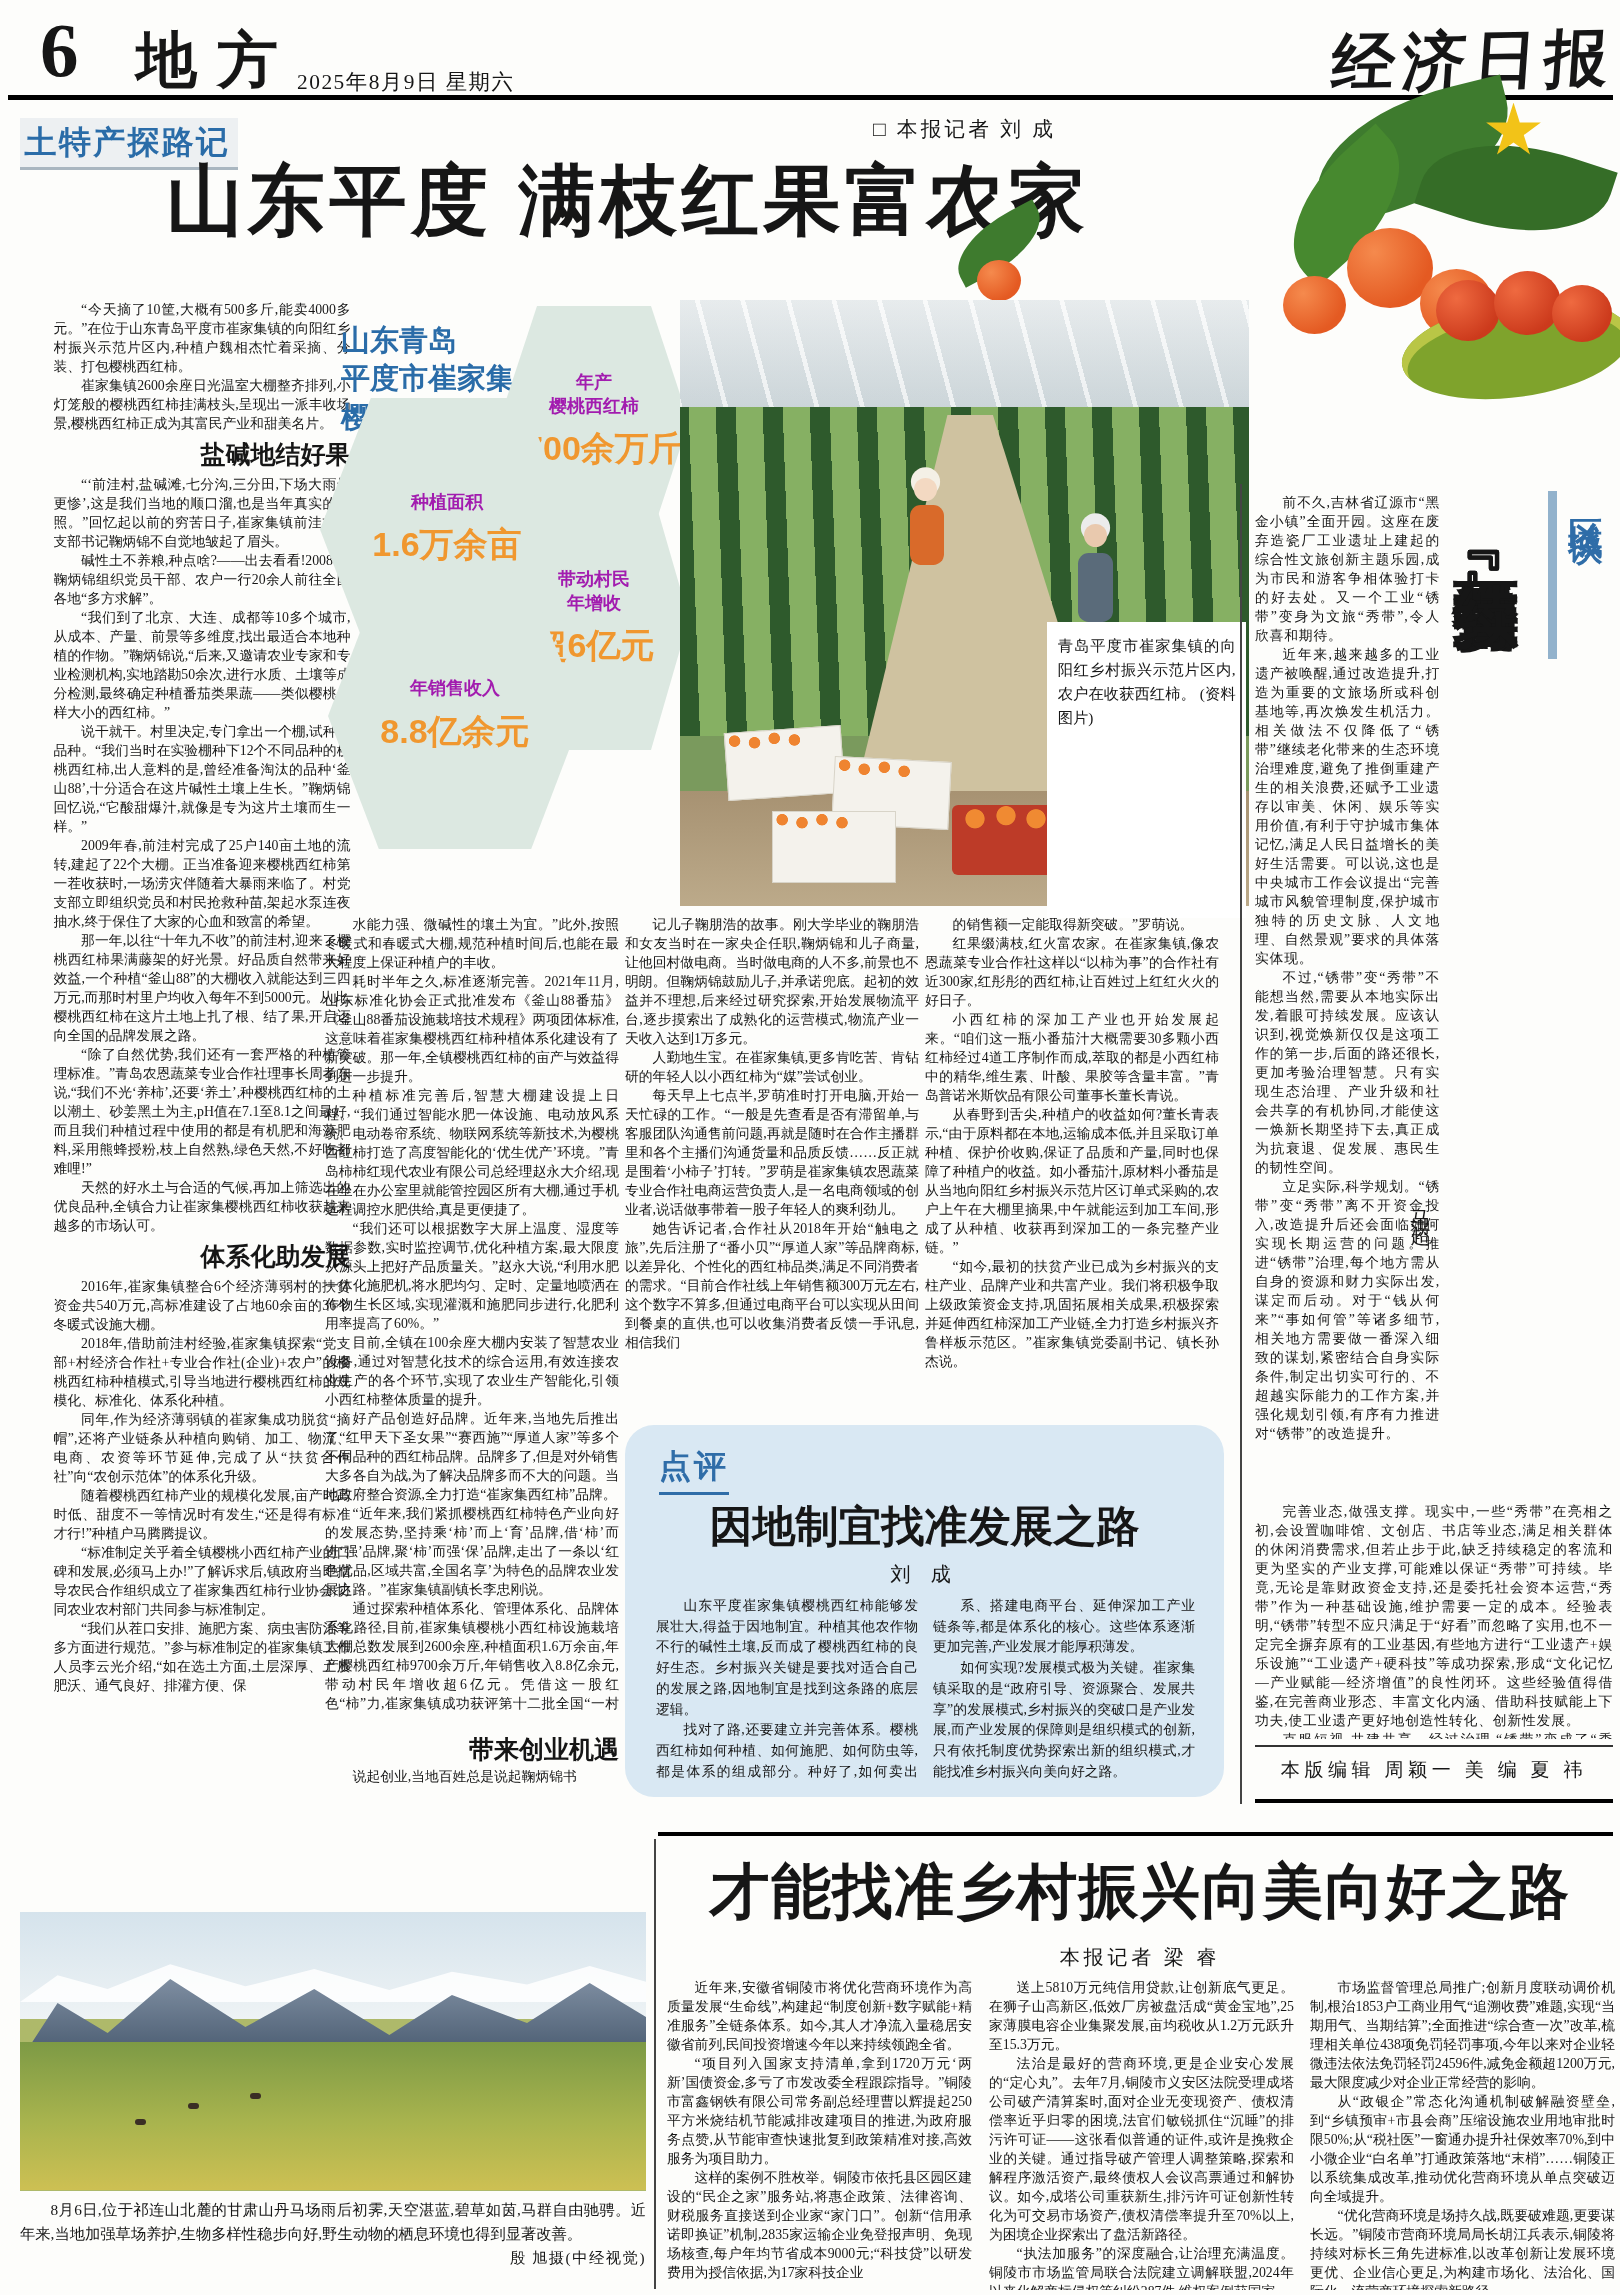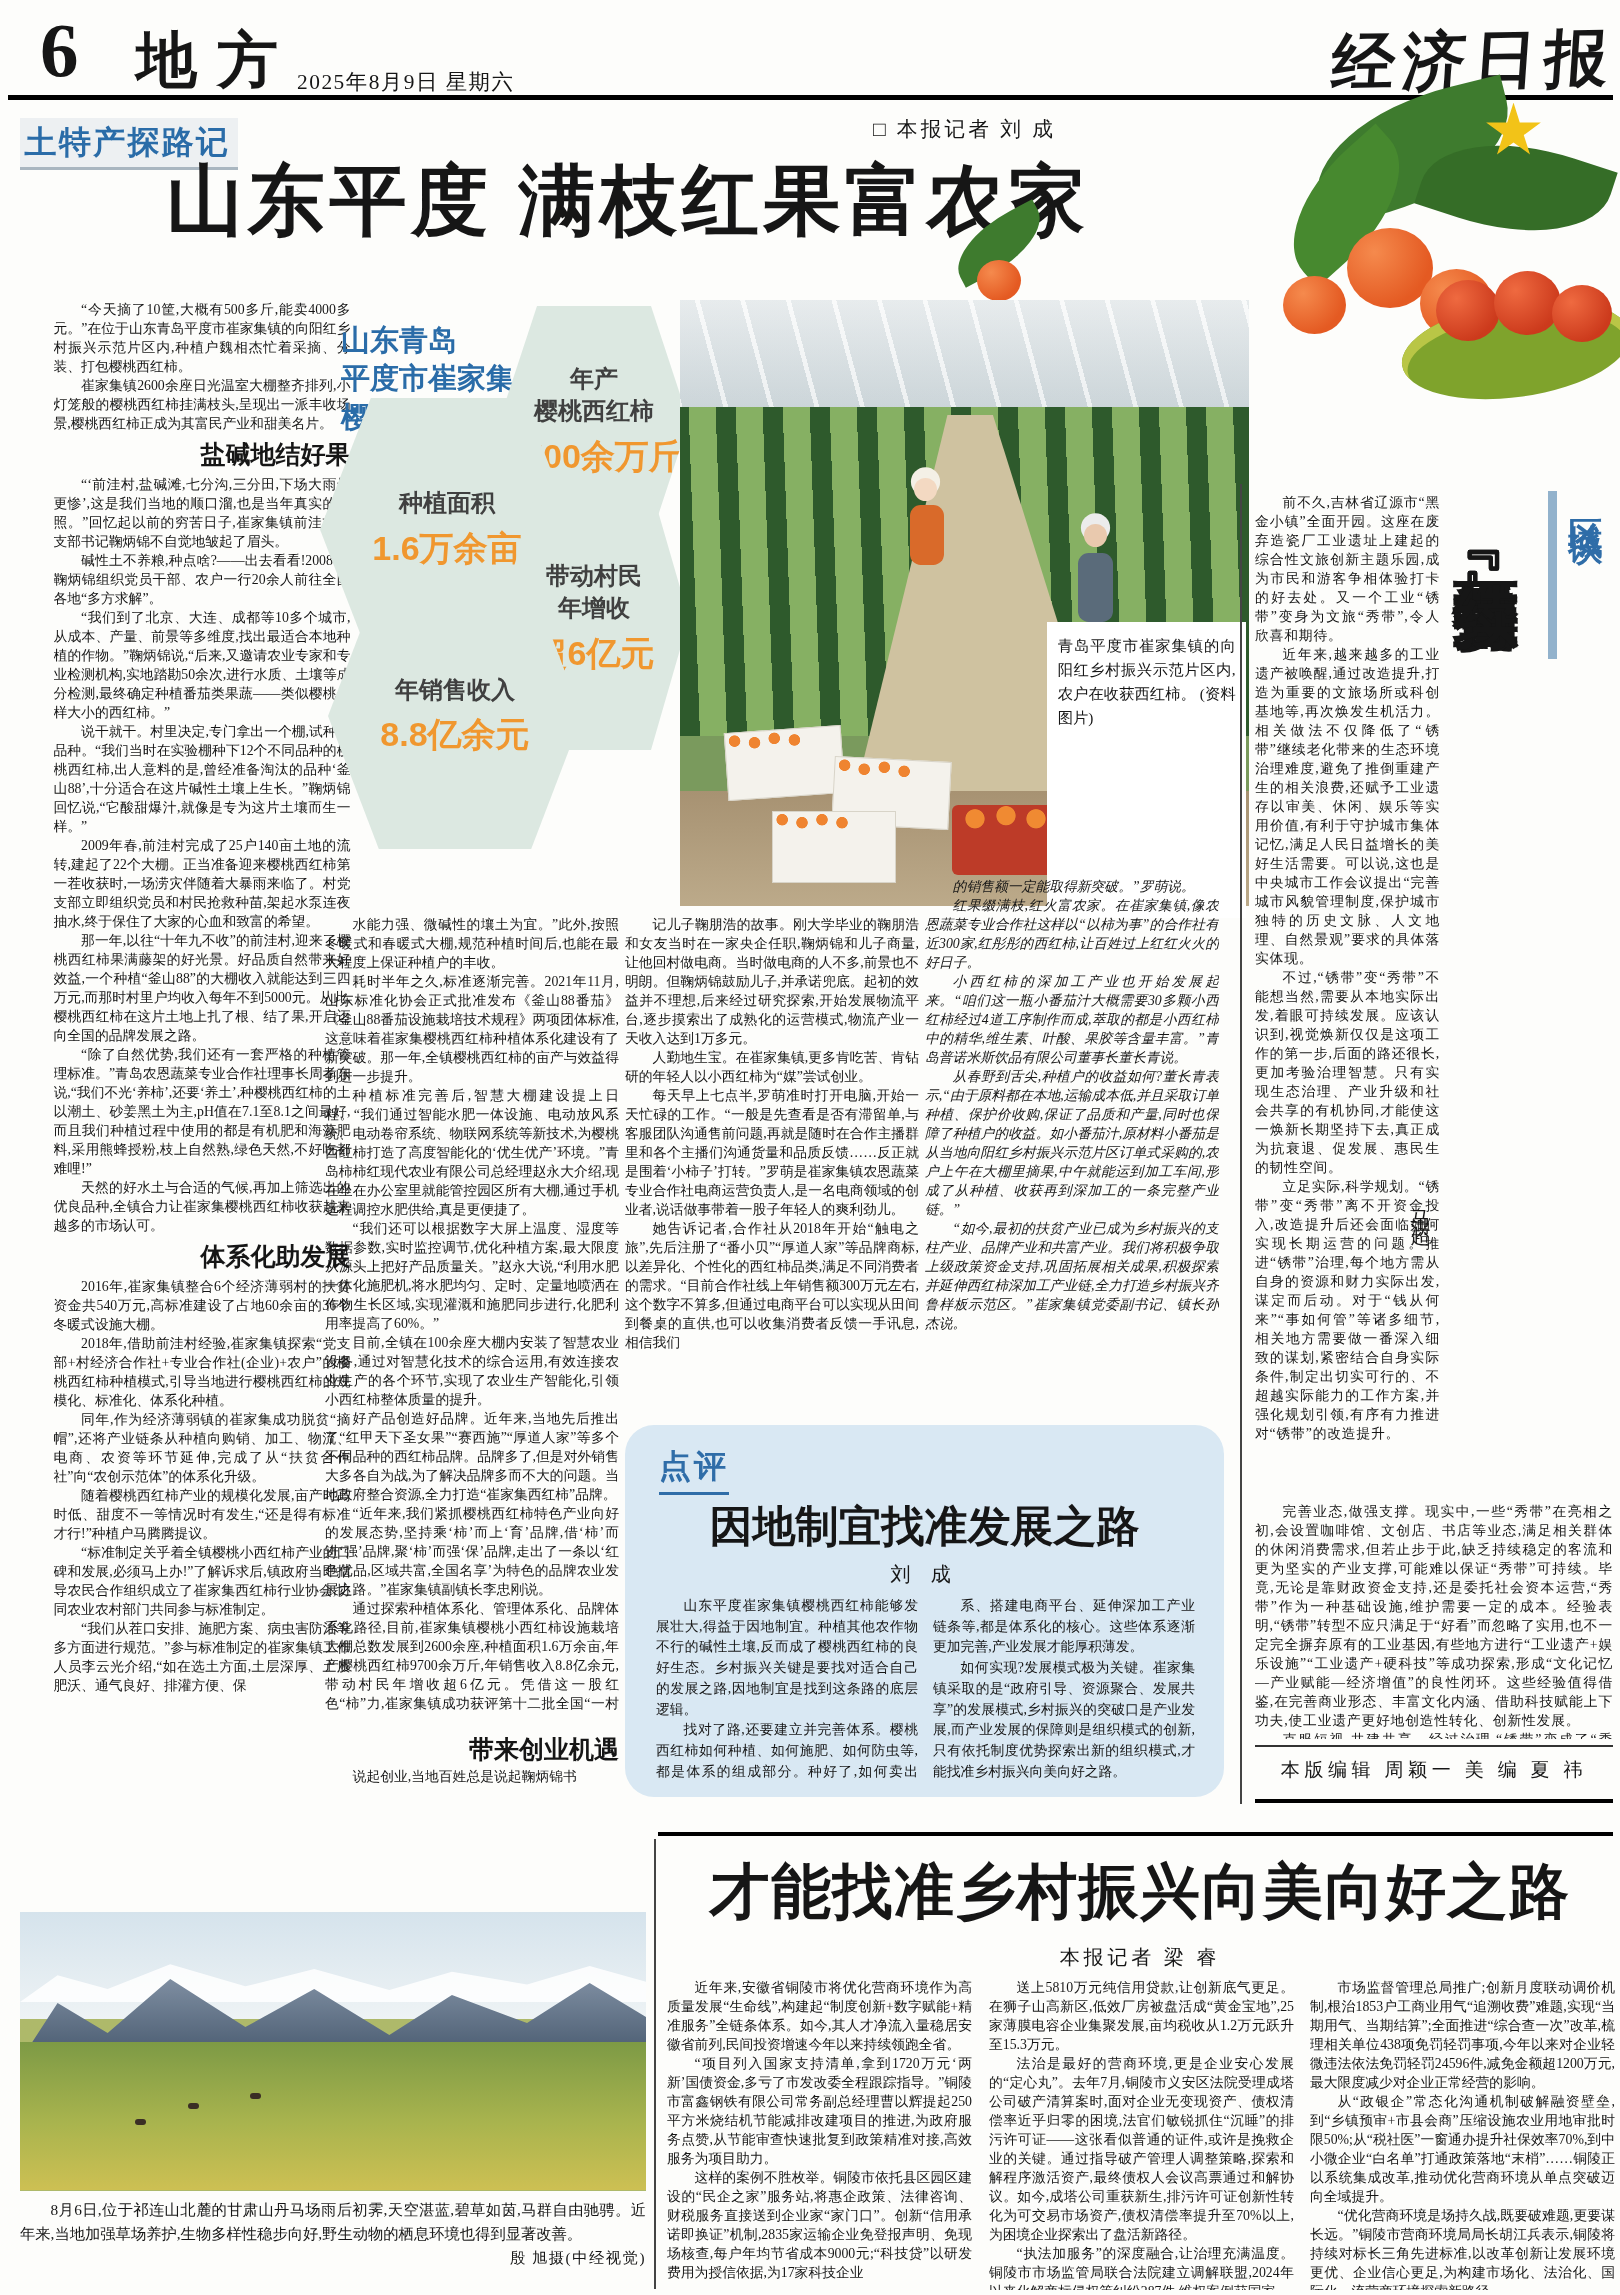--- a/index.html
+++ b/index.html
@@ -23,21 +23,21 @@
   
   .col{position:absolute;overflow:hidden;font-size:13.8px;line-height:19px;text-align:justify;}
   .col p{margin:0;text-indent:2em;}
   .sh{font-size:25px;font-weight:bold;text-align:right;text-indent:0 !important;
       margin:12.2px 0 10.7px 0 !important;font-family:"Liberation Sans","DejaVu Sans",sans-serif;}
   
   .info-intro{left:341px;top:321px;width:321px;font-size:29px;font-weight:bold;color:#2a6ca8;
               line-height:1.32;white-space:pre-line;font-family:"Liberation Sans","DejaVu Sans",sans-serif;}
   .hex{position:absolute;background:#dce8e1;clip-path:polygon(20% 0%,80% 0%,100% 50%,80% 100%,20% 100%,0% 50%);
        display:flex;flex-direction:column;align-items:center;justify-content:center;text-align:center;}
-  .hex-label{color:#404040;font-size:24px;font-weight:bold;white-space:pre-line;line-height:1.3;
+  .hex-label{color:#a21caf;font-size:18px;font-weight:bold;white-space:pre-line;line-height:1.3;
              font-family:"Liberation Sans","DejaVu Sans",sans-serif;}
   .hex-value{color:#f0972f;font-size:34px;font-weight:900;margin-top:7.7px;
              font-family:"Liberation Sans","DejaVu Sans",sans-serif;}
   .hex1{left:499px;top:306px;width:190px;height:231px;}
   .hex2{left:320px;top:398px;width:254px;height:263px;}
   .hex3{left:499px;top:487px;width:190px;height:263px;}
   .hex4{left:328px;top:583px;width:254px;height:266px;}
   
   .photo-main{left:680px;top:300px;width:569px;height:606px;overflow:hidden;background:#7a9a5d;}
   .gh-roof{position:absolute;left:0;top:0;width:100%;height:115px;
@@ -239,21 +239,21 @@
     <p>说起创业,当地百姓总是说起鞠炳锦书</p>
   </div>
 
   <div class="col" style="left:625px;top:915px;width:294px;height:499px;">
     <p>记儿子鞠朋浩的故事。刚大学毕业的鞠朋浩和女友当时在一家央企任职,鞠炳锦和儿子商量,让他回村做电商。当时做电商的人不多,前景也不明朗。但鞠炳锦鼓励儿子,并承诺兜底。起初的效益并不理想,后来经过研究探索,开始发展物流平台,逐步摸索出了成熟化的运营模式,物流产业一天收入达到1万多元。</p>
     <p>人勤地生宝。在崔家集镇,更多肯吃苦、肯钻研的年轻人以小西红柿为“媒”尝试创业。</p>
     <p>每天早上七点半,罗萌准时打开电脑,开始一天忙碌的工作。“一般是先查看是否有滞留单,与客服团队沟通售前问题,再就是随时在合作主播群里和各个主播们沟通货量和品质反馈……反正就是围着‘小柿子’打转。”罗萌是崔家集镇农恩蔬菜专业合作社电商运营负责人,是一名电商领域的创业者,说话做事带着一股子年轻人的爽利劲儿。</p>
     <p>她告诉记者,合作社从2018年开始“触电之旅”,先后注册了“番小贝”“厚道人家”等品牌商标,以差异化、个性化的西红柿品类,满足不同消费者的需求。“目前合作社线上年销售额300万元左右,这个数字不算多,但通过电商平台可以实现从田间到餐桌的直供,也可以收集消费者反馈一手讯息,相信我们</p>
   </div>
 
-  <div class="col" style="left:925px;top:877px;width:294px;height:499px;font-style:italic;">
+  <div class="col" style="left:925px;top:915px;width:294px;height:499px;">
     <p>的销售额一定能取得新突破。”罗萌说。</p>
     <p>红果缀满枝,红火富农家。在崔家集镇,像农恩蔬菜专业合作社这样以“以柿为事”的合作社有近300家,红彤彤的西红柿,让百姓过上红红火火的好日子。</p>
     <p>小西红柿的深加工产业也开始发展起来。“咱们这一瓶小番茄汁大概需要30多颗小西红柿经过4道工序制作而成,萃取的都是小西红柿中的精华,维生素、叶酸、果胶等含量丰富。”青岛普诺米斯饮品有限公司董事长董长青说。</p>
     <p>从春野到舌尖,种植户的收益如何?董长青表示,“由于原料都在本地,运输成本低,并且采取订单种植、保护价收购,保证了品质和产量,同时也保障了种植户的收益。如小番茄汁,原材料小番茄是从当地向阳红乡村振兴示范片区订单式采购的,农户上午在大棚里摘果,中午就能运到加工车间,形成了从种植、收获再到深加工的一条完整产业链。”</p>
     <p>“如今,最初的扶贫产业已成为乡村振兴的支柱产业、品牌产业和共富产业。我们将积极争取上级政策资金支持,巩固拓展相关成果,积极探索并延伸西红柿深加工产业链,全力打造乡村振兴齐鲁样板示范区。”崔家集镇党委副书记、镇长孙杰说。</p>
   </div>
 
   <div class="abs comment-box">
     <div class="comment-label">点评</div>
     <div class="comment-title hei">因地制宜找准发展之路</div>

